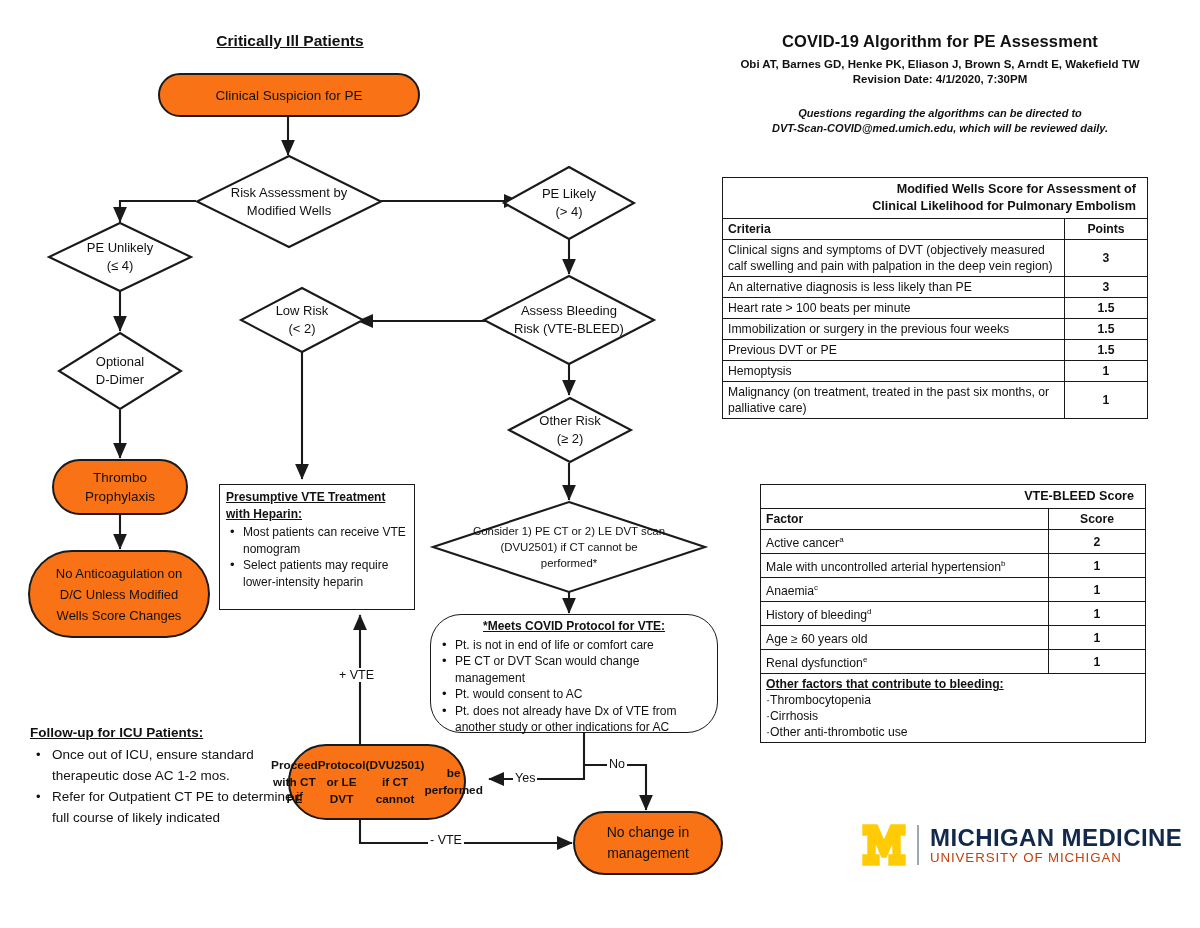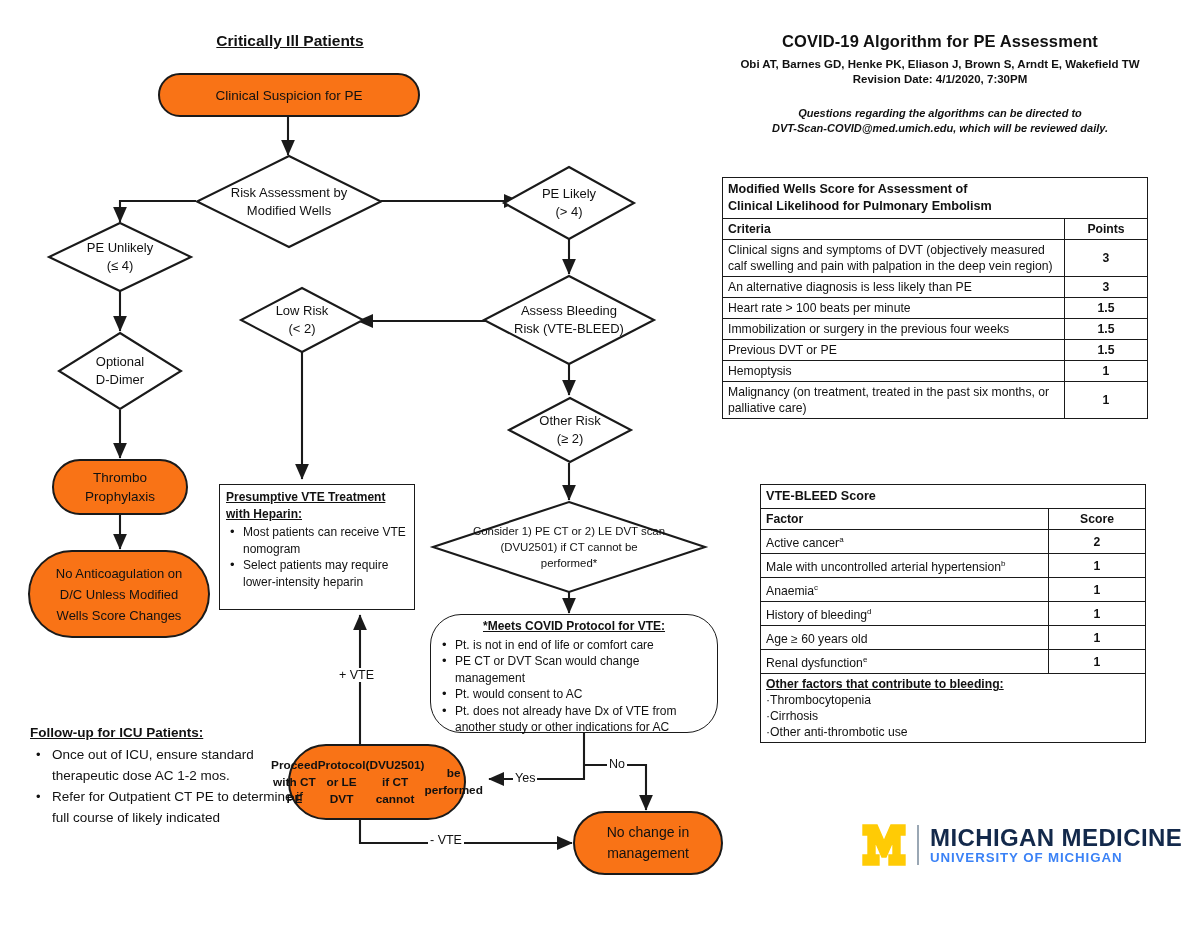--- a/index.html
+++ b/index.html
@@ -42,32 +42,32 @@
 
   
   #followup{left:30px;top:722px;width:285px;font-size:13.5px;line-height:21px;}
   #followup .hd{font-weight:bold;text-decoration:underline;}
   #followup ul.bl{padding-left:22px;margin-top:1px;}
   #followup ul.bl li:before{left:-16px;top:0px;}
 
   
   table.sc{position:absolute;border-collapse:collapse;background:#fff;}
   table.sc td,table.sc th{border:1.3px solid #1a1a1a;padding:2px 5px;font-size:12.2px;line-height:16px;vertical-align:middle;text-align:left;font-weight:normal;}
-  table.sc .ttl{text-align:left;font-weight:bold;font-size:12.6px;line-height:17px;padding:3px 5px;}
+  table.sc .ttl{text-align:right;font-weight:bold;font-size:12.6px;line-height:17px;padding:3px 11px;}
   table.sc .hd{font-weight:bold;}
   table.sc .num{text-align:center;font-weight:bold;}
   table.sc .cnum{text-align:center;font-weight:bold;}
   sup{font-size:8px;}
 
   
   #logo{left:862px;top:824px;display:flex;align-items:center;}
   #logo .mblock{width:44px;height:42px;position:relative;}
   #logo .bar{width:2px;height:40px;background:#9aa7b4;margin:0 11px 0 11px;}
   #logo .ltxt .l1{font-size:24px;font-weight:bold;color:#13294b;letter-spacing:.4px;line-height:25px;}
-  #logo .ltxt .l2{font-size:13.3px;font-weight:bold;color:#3b82f6;letter-spacing:.9px;line-height:15px;}
+  #logo .ltxt .l2{font-size:13.3px;font-weight:normal;color:#c2410c;letter-spacing:.9px;line-height:15px;}
 
   
   #wires{position:absolute;left:0;top:0;width:1200px;height:928px;}
 </style>
 </head>
 <body>
 
 <svg id="wires" viewBox="0 0 1200 928">
   <defs>
     <marker id="ah" markerWidth="9" markerHeight="9" refX="7.2" refY="3.3" orient="auto">

